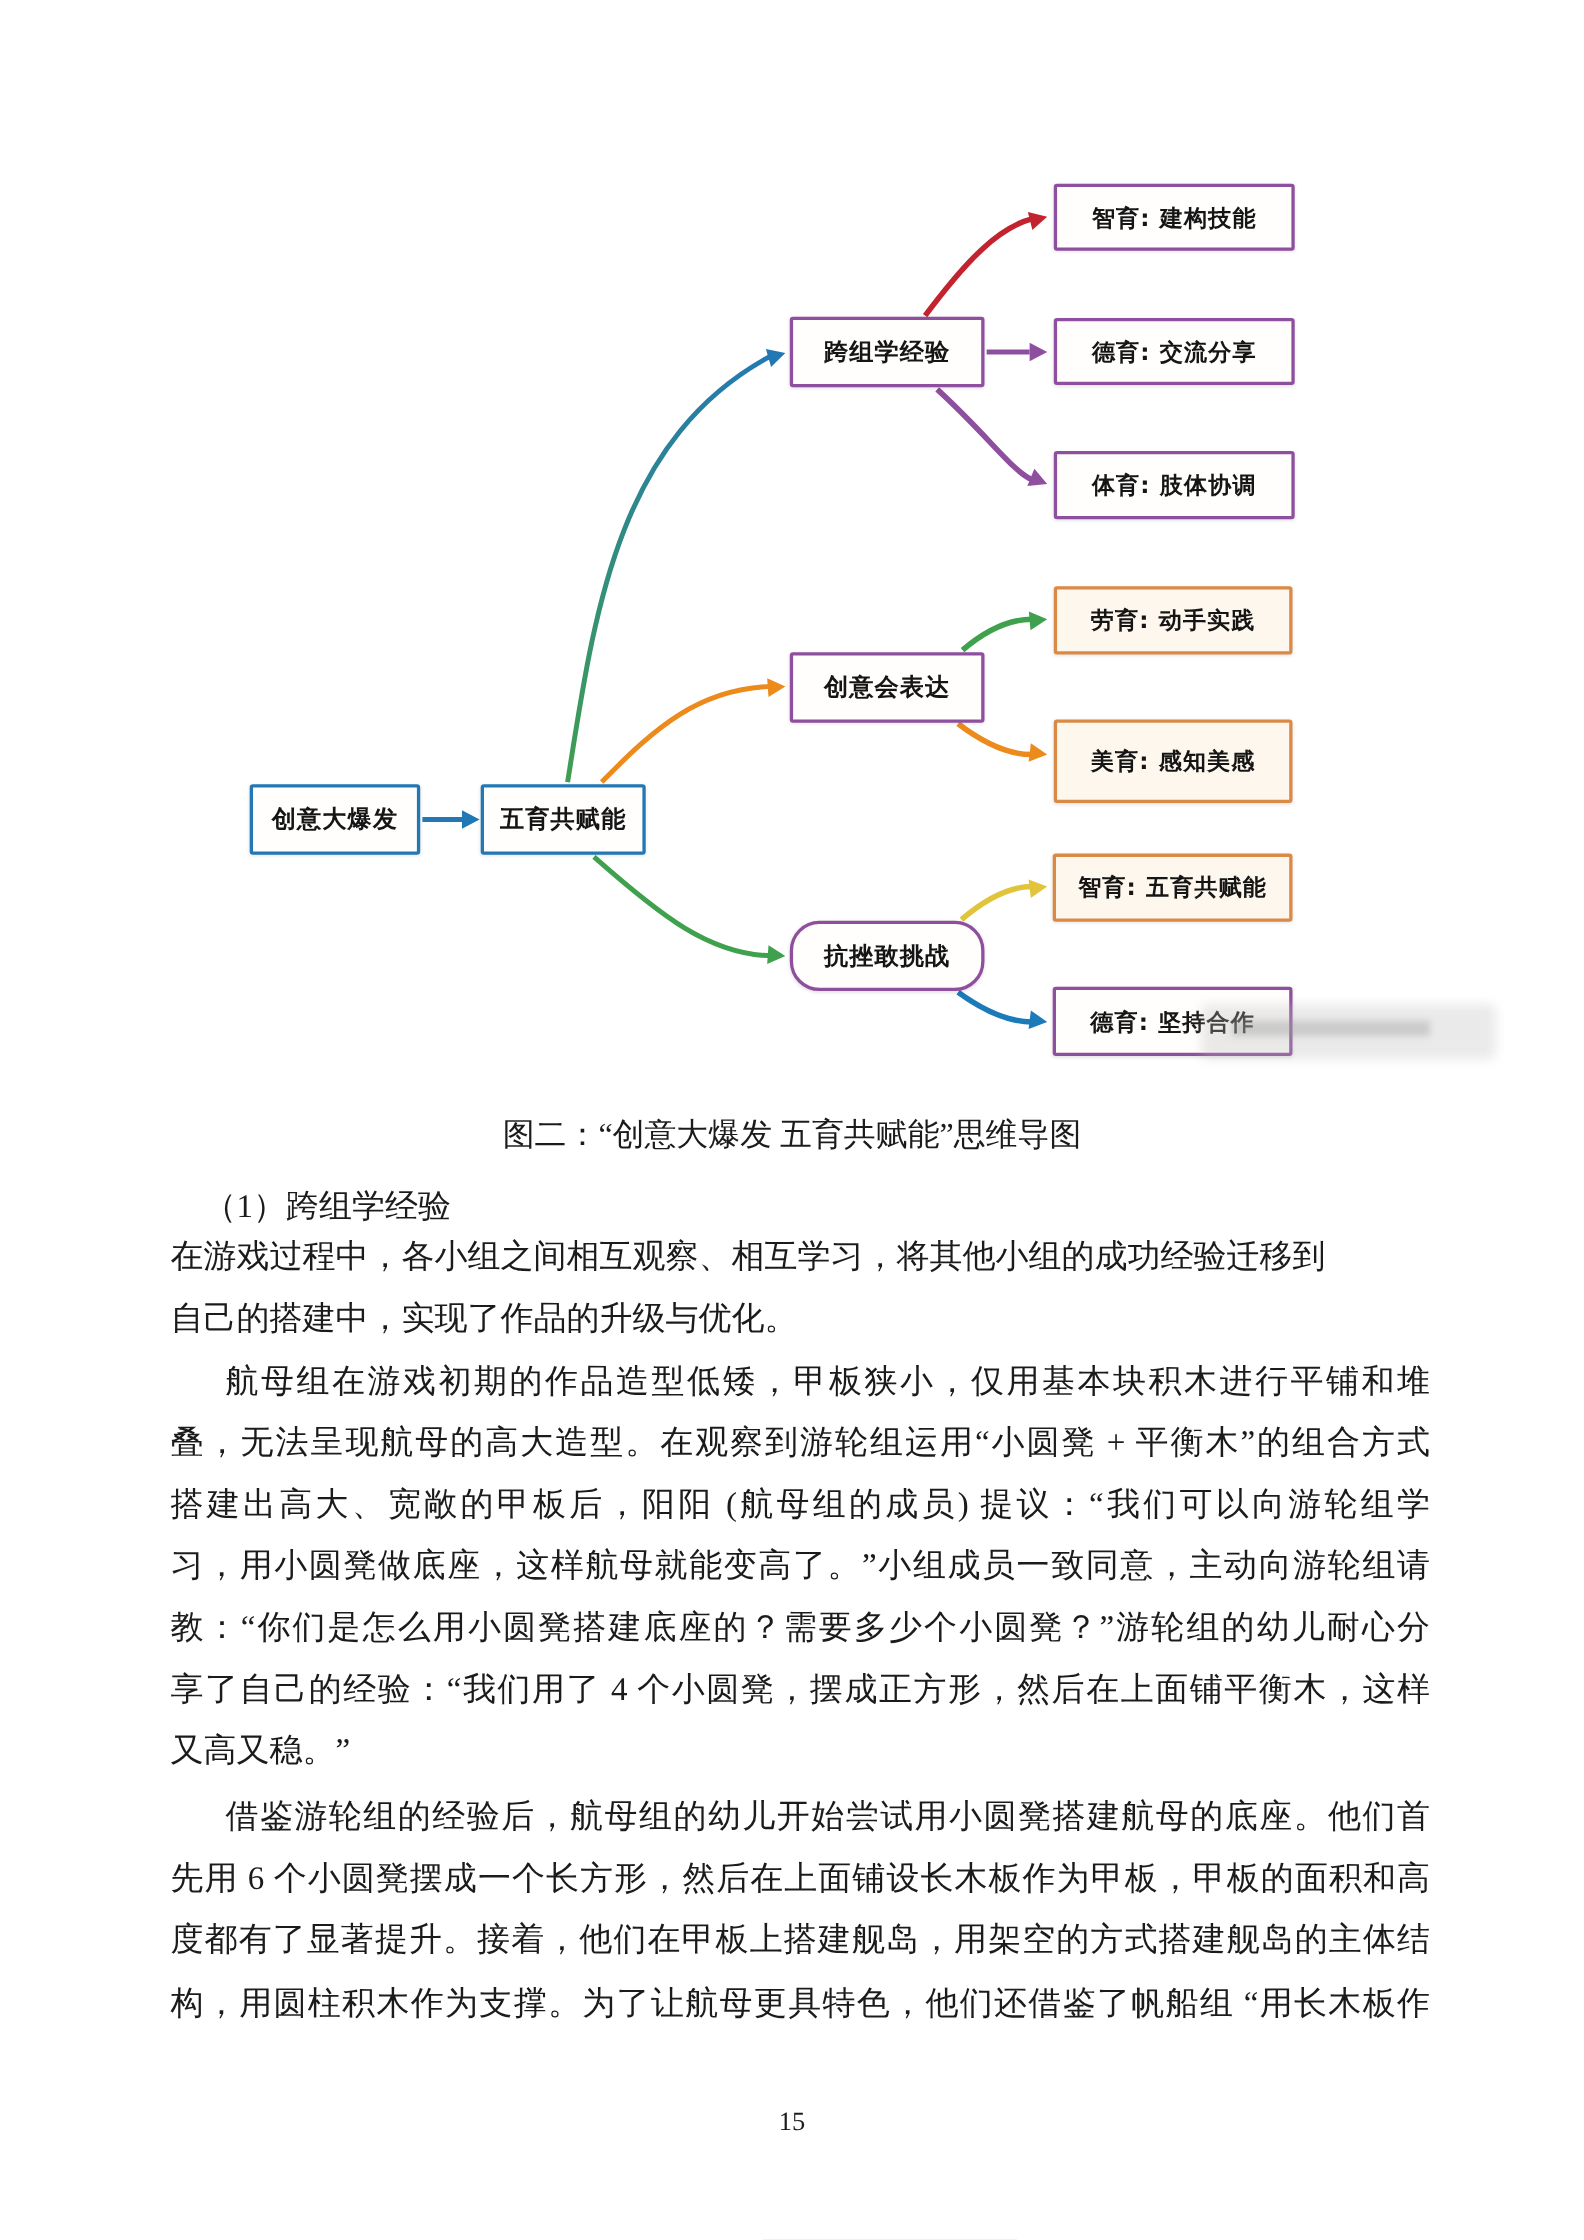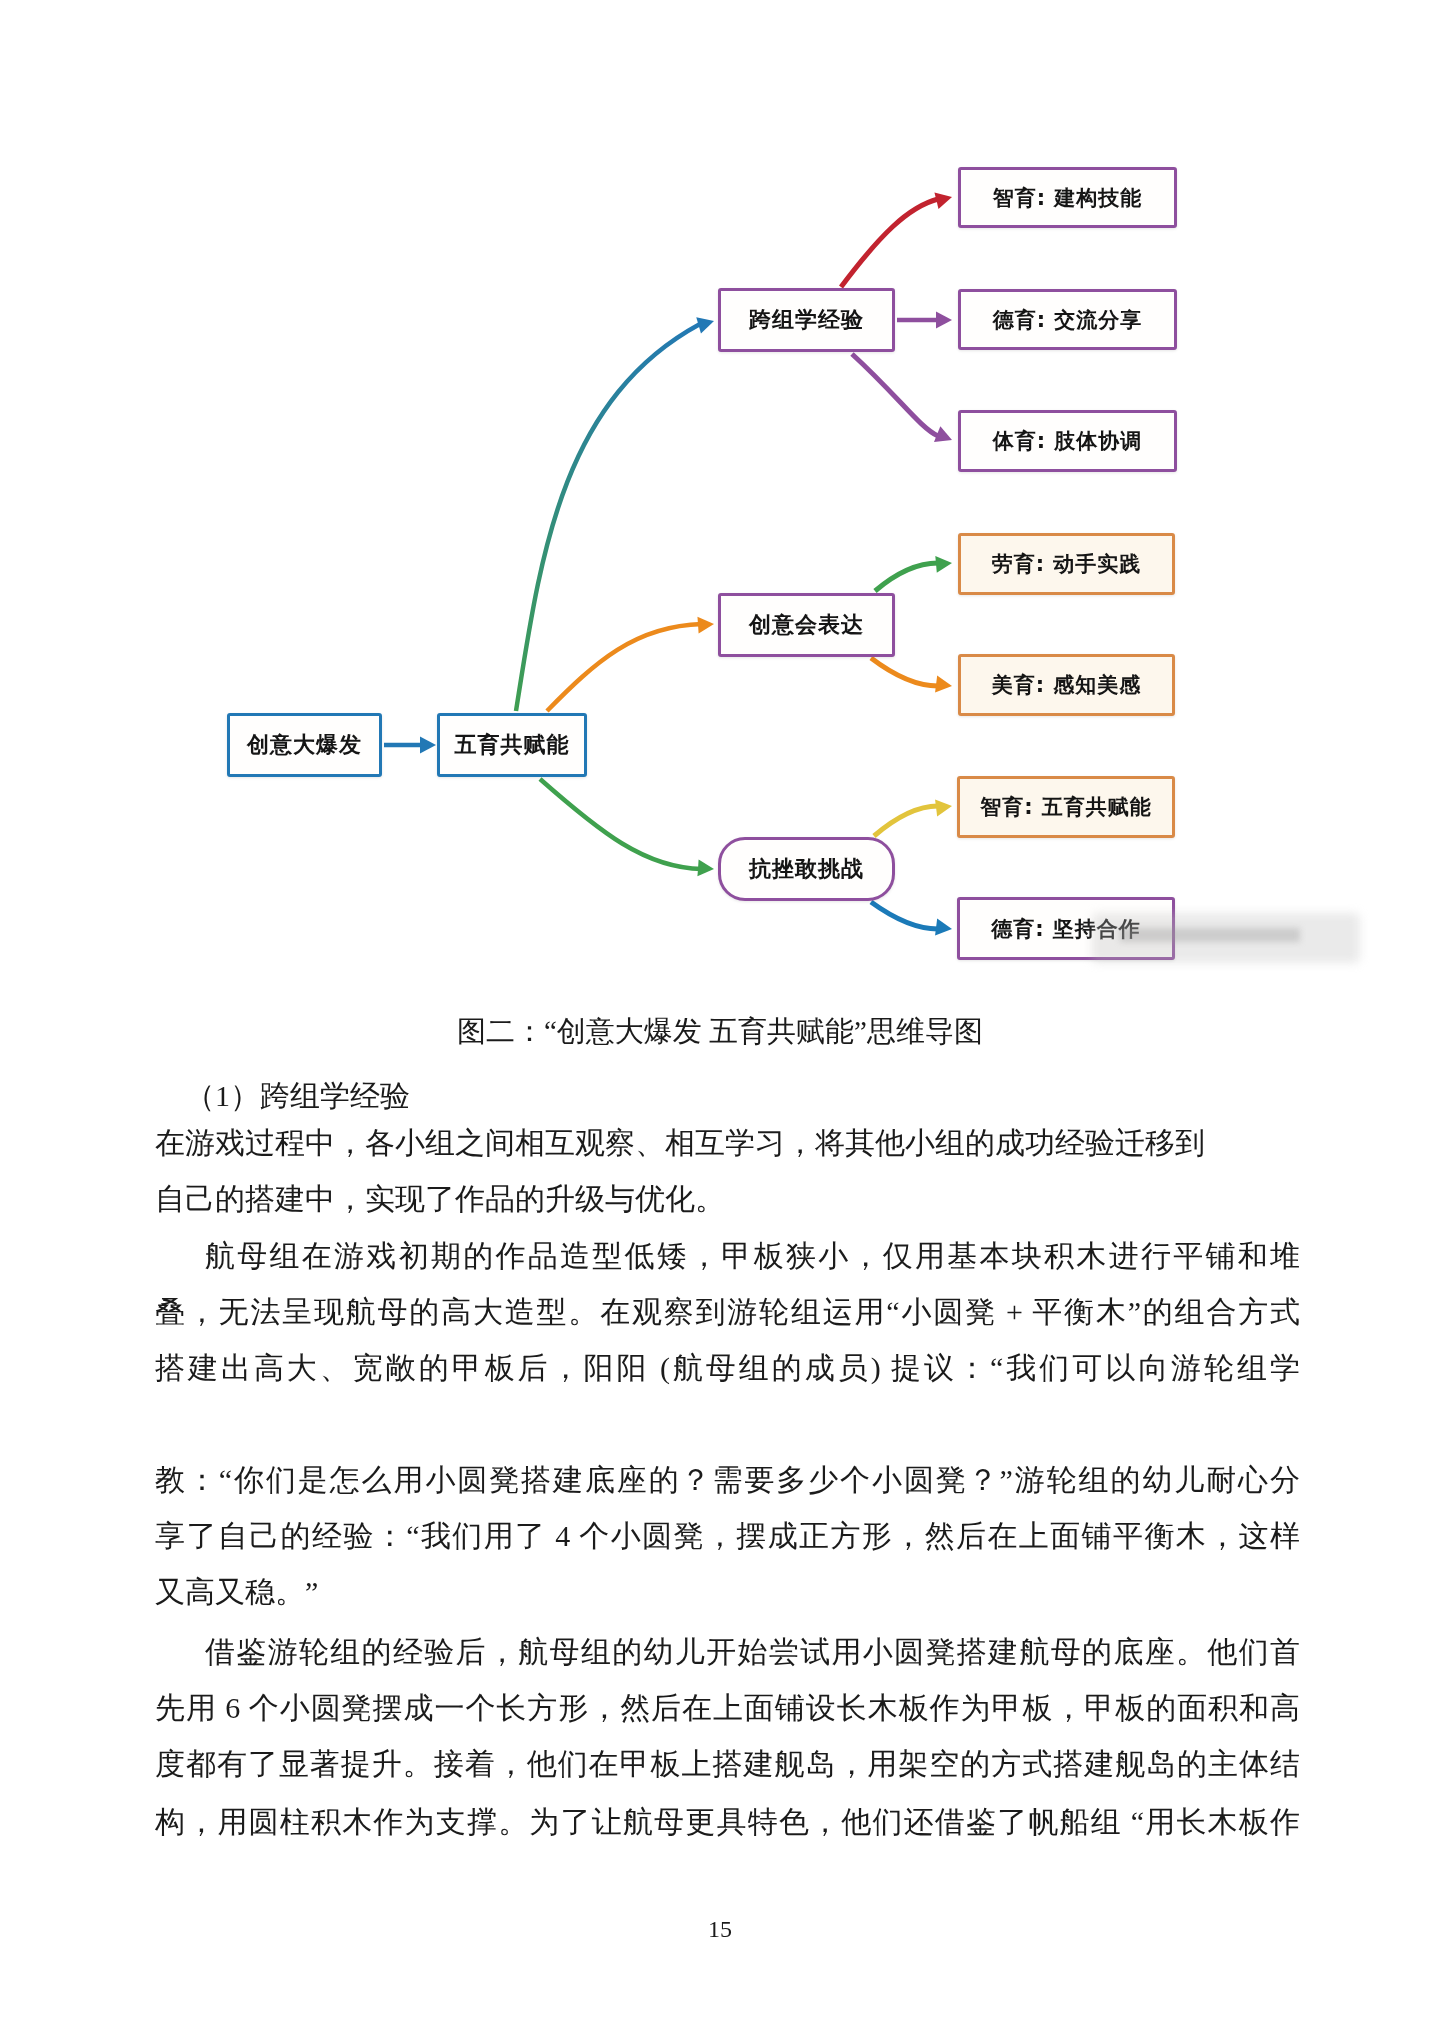--- a/index.html
+++ b/index.html
@@ -15,21 +15,21 @@
         box-shadow:0 1px 3px rgba(0,0,0,0.10);}
   .n-root{left:227px;top:713px;width:155px;height:64px;}
   .n-hub {left:437px;top:713px;width:150px;height:64px;}
   .n-b1  {left:718px;top:288px;width:177px;height:64px;}
   .n-b2  {left:718px;top:593px;width:177px;height:64px;}
   .n-b3  {left:718px;top:837px;width:177px;height:64px;border-radius:27px;}
   .n-l1  {left:958px;top:167px;width:219px;height:61px;font-size:21px;text-align:center;}
   .n-l2  {left:958px;top:289px;width:219px;height:61px;font-size:21px;}
   .n-l3  {left:958px;top:410px;width:219px;height:62px;font-size:21px;text-align:center;}
   .n-l4  {left:958px;top:533px;width:217px;height:62px;font-size:21px;}
-  .n-l5  {left:958px;top:654px;width:217px;height:62px;font-size:21px;}
+  .n-l5  {left:958px;top:654px;width:217px;height:76px;font-size:21px;}
   .n-l6  {left:957px;top:776px;width:218px;height:62px;font-size:21px;}
   .n-l7  {left:957px;top:897px;width:218px;height:63px;font-size:21px;}
   .smudge{position:absolute;left:1092px;top:913px;width:268px;height:50px;
           background:rgba(185,185,185,0.30);filter:blur(5px);border-radius:6px;}
   .smudge2{position:absolute;left:1120px;top:928px;width:180px;height:14px;
           background:rgba(150,150,150,0.35);filter:blur(3px);}
   
   .tline{position:absolute;left:155px;width:1145px;font-size:30px;line-height:44px;
          white-space:nowrap;}
   .just{white-space:normal;text-align:justify;text-align-last:justify;box-sizing:border-box;}
@@ -113,20 +113,21 @@
 
   <div class="caption">图二：“创意大爆发 五育共赋能”思维导图</div>
 
   <div class="heading">（1）跨组学经验</div>
 
   <div class="tline t0">在游戏过程中，各小组之间相互观察、相互学习，将其他小组的成功经验迁移到</div>
   <div class="tline t1">自己的搭建中，实现了作品的升级与优化。</div>
   <div class="tline t2 just ind">航母组在游戏初期的作品造型低矮，甲板狭小，仅用基本块积木进行平铺和堆</div>
   <div class="tline t3 just">叠，无法呈现航母的高大造型。在观察到游轮组运用“小圆凳 + 平衡木”的组合方式</div>
   <div class="tline t4 just">搭建出高大、宽敞的甲板后，阳阳 (航母组的成员) 提议：“我们可以向游轮组学</div>
+  <div class="tline t5 just">习，用小圆凳做底座，这样航母就能变高了。”小组成员一致同意，主动向游轮组请</div>
   <div class="tline t6 just">教：“你们是怎么用小圆凳搭建底座的？需要多少个小圆凳？”游轮组的幼儿耐心分</div>
   <div class="tline t7 just">享了自己的经验：“我们用了 4 个小圆凳，摆成正方形，然后在上面铺平衡木，这样</div>
   <div class="tline t8">又高又稳。”</div>
   <div class="tline t9 just ind">借鉴游轮组的经验后，航母组的幼儿开始尝试用小圆凳搭建航母的底座。他们首</div>
   <div class="tline t10 just">先用 6 个小圆凳摆成一个长方形，然后在上面铺设长木板作为甲板，甲板的面积和高</div>
   <div class="tline t11 just">度都有了显著提升。接着，他们在甲板上搭建舰岛，用架空的方式搭建舰岛的主体结</div>
   <div class="tline t12 just">构，用圆柱积木作为支撑。为了让航母更具特色，他们还借鉴了帆船组 “用长木板作</div>
 
   <div class="pagenum">15</div>
 </div>

